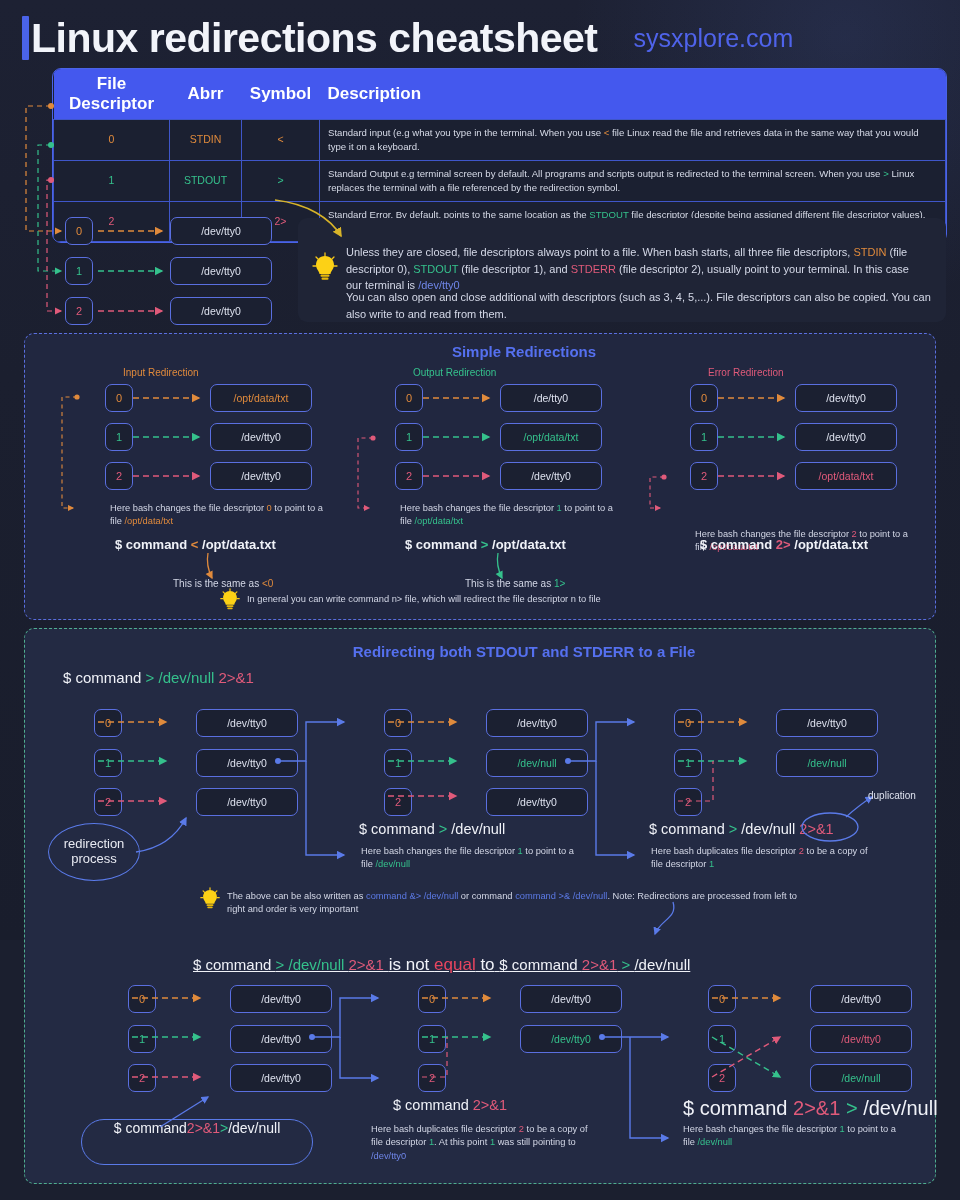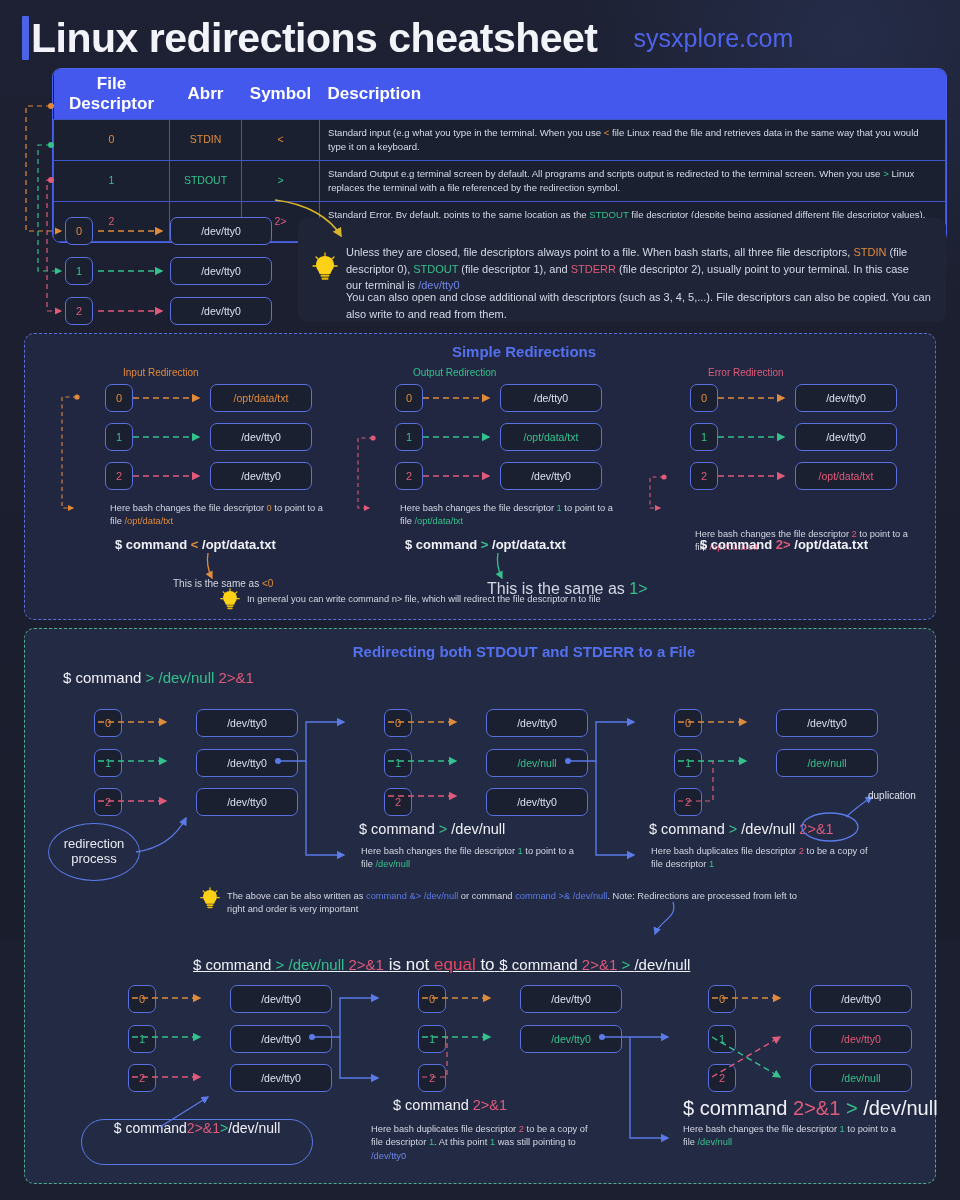--- a/index.html
+++ b/index.html
@@ -171,21 +171,21 @@
         <svg style="position:absolute;left:398px;top:99px;width:72px;height:10px;overflow:visible">
           <path d="M0,4 L66,4" stroke="#35c18c" stroke-width="1.4" stroke-dasharray="6,4" fill="none" marker-end="url(#ar-out)"></path>
         </svg>
         <div class="fdbox" style="left: 370px; top: 128px; color: rgb(224, 90, 122);">2</div>
         <div class="filebox" style="left: 475px; top: 128px; width: 102px; color: rgb(221, 225, 238);">/dev/tty0</div>
         <svg style="position:absolute;left:398px;top:138px;width:72px;height:10px;overflow:visible">
           <path d="M0,4 L66,4" stroke="#e05a7a" stroke-width="1.4" stroke-dasharray="6,4" fill="none" marker-end="url(#ar-err)"></path>
         </svg>
         <div class="note" style="left: 375px; top: 168px; width: 220px;">Here bash changes the file descriptor <span style="color:#35c18c">1</span> to point to a file <span style="color:#35c18c">/opt/data/txt</span></div>
         <div class="cmd" style="left: 380px; top: 203px;">$ command <span style="color:#35c18c">&gt;</span> /opt/data.txt</div>
-        <div class="note" style="left: 462px; top: 243px; font-size: 16px; text-align: right;">This is the same as  <span style="color:#35c18c">1&gt;</span></div>
+        <div class="note" style="left: 440px; top: 243px; font-size: 10px; text-align: right;">This is the same as  <span style="color:#35c18c">1&gt;</span></div>
         <div class="col-title" style="left: 683px; top: 33px; color: rgb(224, 90, 122);">Error Redirection</div>
         <div class="fdbox" style="left: 665px; top: 50px; color: rgb(224, 138, 60);">0</div>
         <div class="filebox" style="left: 770px; top: 50px; width: 102px; color: rgb(221, 225, 238);">/dev/tty0</div>
         <svg style="position:absolute;left:693px;top:60px;width:72px;height:10px;overflow:visible">
           <path d="M0,4 L66,4" stroke="#e08a3c" stroke-width="1.4" stroke-dasharray="6,4" fill="none" marker-end="url(#ar-in)"></path>
         </svg>
         <div class="fdbox" style="left: 665px; top: 89px; color: rgb(53, 193, 140);">1</div>
         <div class="filebox" style="left: 770px; top: 89px; width: 102px; color: rgb(221, 225, 238);">/dev/tty0</div>
         <svg style="position:absolute;left:693px;top:99px;width:72px;height:10px;overflow:visible">
           <path d="M0,4 L66,4" stroke="#35c18c" stroke-width="1.4" stroke-dasharray="6,4" fill="none" marker-end="url(#ar-out)"></path>

